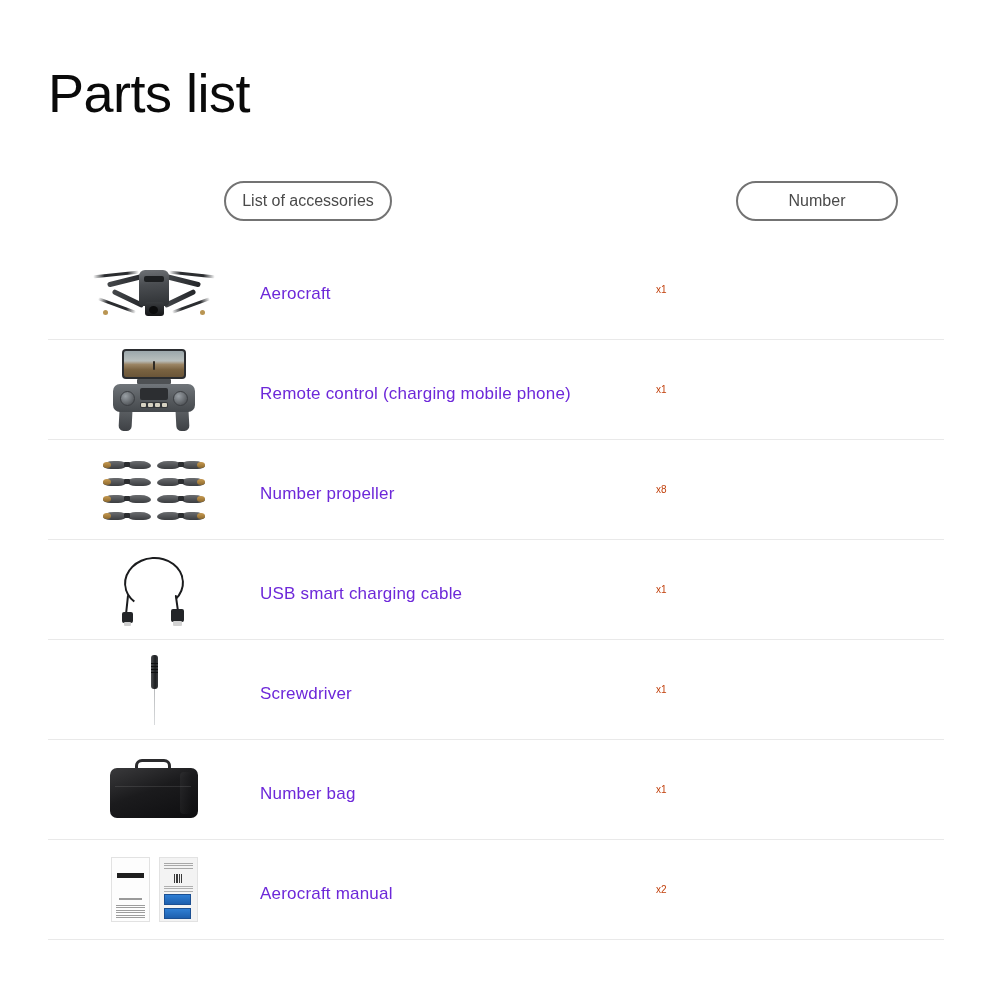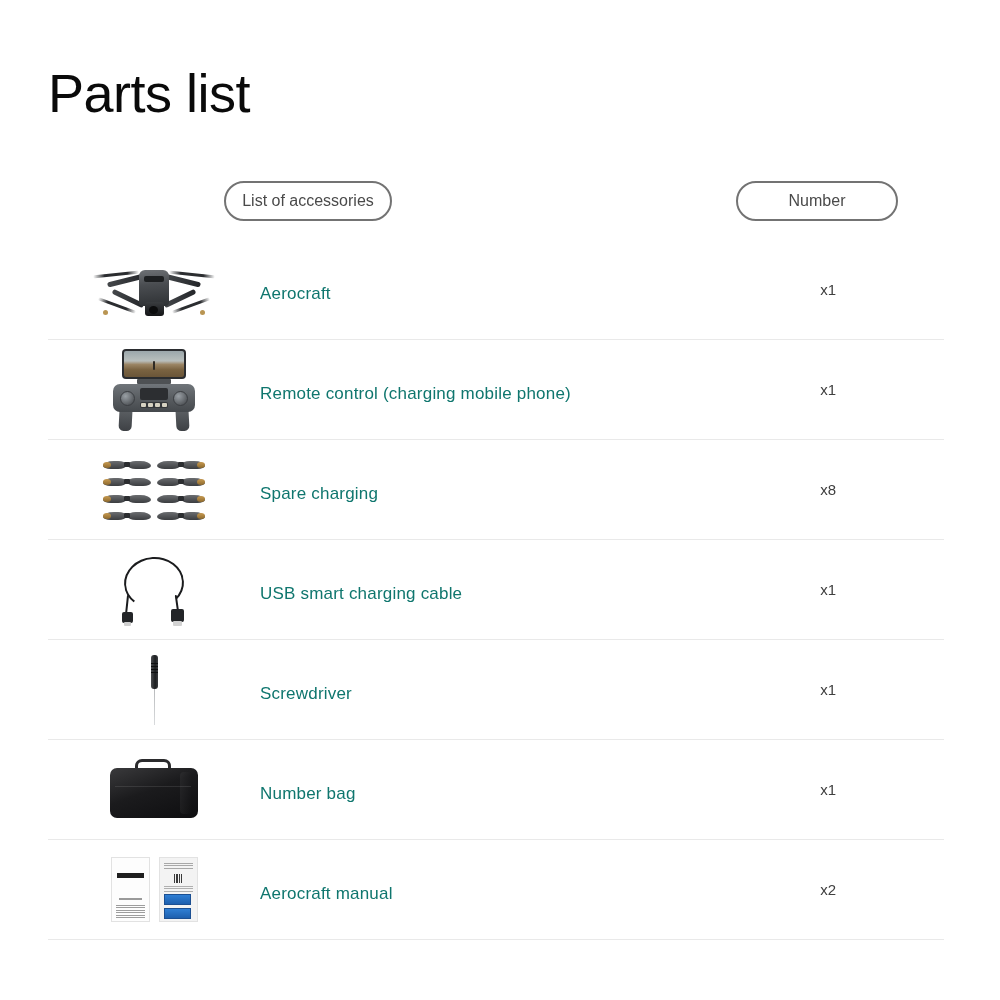--- a/index.html
+++ b/index.html
@@ -82,30 +82,30 @@
   }
   .cell-thumb {
     width: 212px;
     height: 99px;
     position: relative;
     flex: 0 0 212px;
   }
   .cell-label {
     flex: 1 1 auto;
     font-size: 17px;
-    color: #0f766e;
+    color: #6d28d9;
     letter-spacing: 0.2px;
     padding-left: 0px;
     margin-top: 9px;
   }
   .cell-qty {
     flex: 0 0 180px;
-    text-align: right;
-    font-size: 15px;
-    color: #404040;
+    text-align: left;
+    font-size: 10px;
+    color: #c2410c;
     padding-right: 108px;
   }
 
   
   .art {
     position: absolute;
     left: 0; top: 0; right: 0; bottom: 0;
     display: flex;
     align-items: center;
     justify-content: center;
@@ -480,21 +480,21 @@
               </div>
             <div class="blade tr">
                 <div class="b left"></div>
                 <div class="b right"></div>
                 <div class="hub"></div>
                 <div class="tip"></div>
               </div>
           </div>
         </div>
       </div>
-      <div class="cell-label">Spare charging</div>
+      <div class="cell-label">Number propeller</div>
       <div class="cell-qty">x8</div>
     </div>
 
     <div class="part-row">
       <div class="cell-thumb">
         <div class="art">
           <div class="cable">
             <div class="loop"></div>
             <div class="tailL"></div>
               <div class="tailR"></div>

